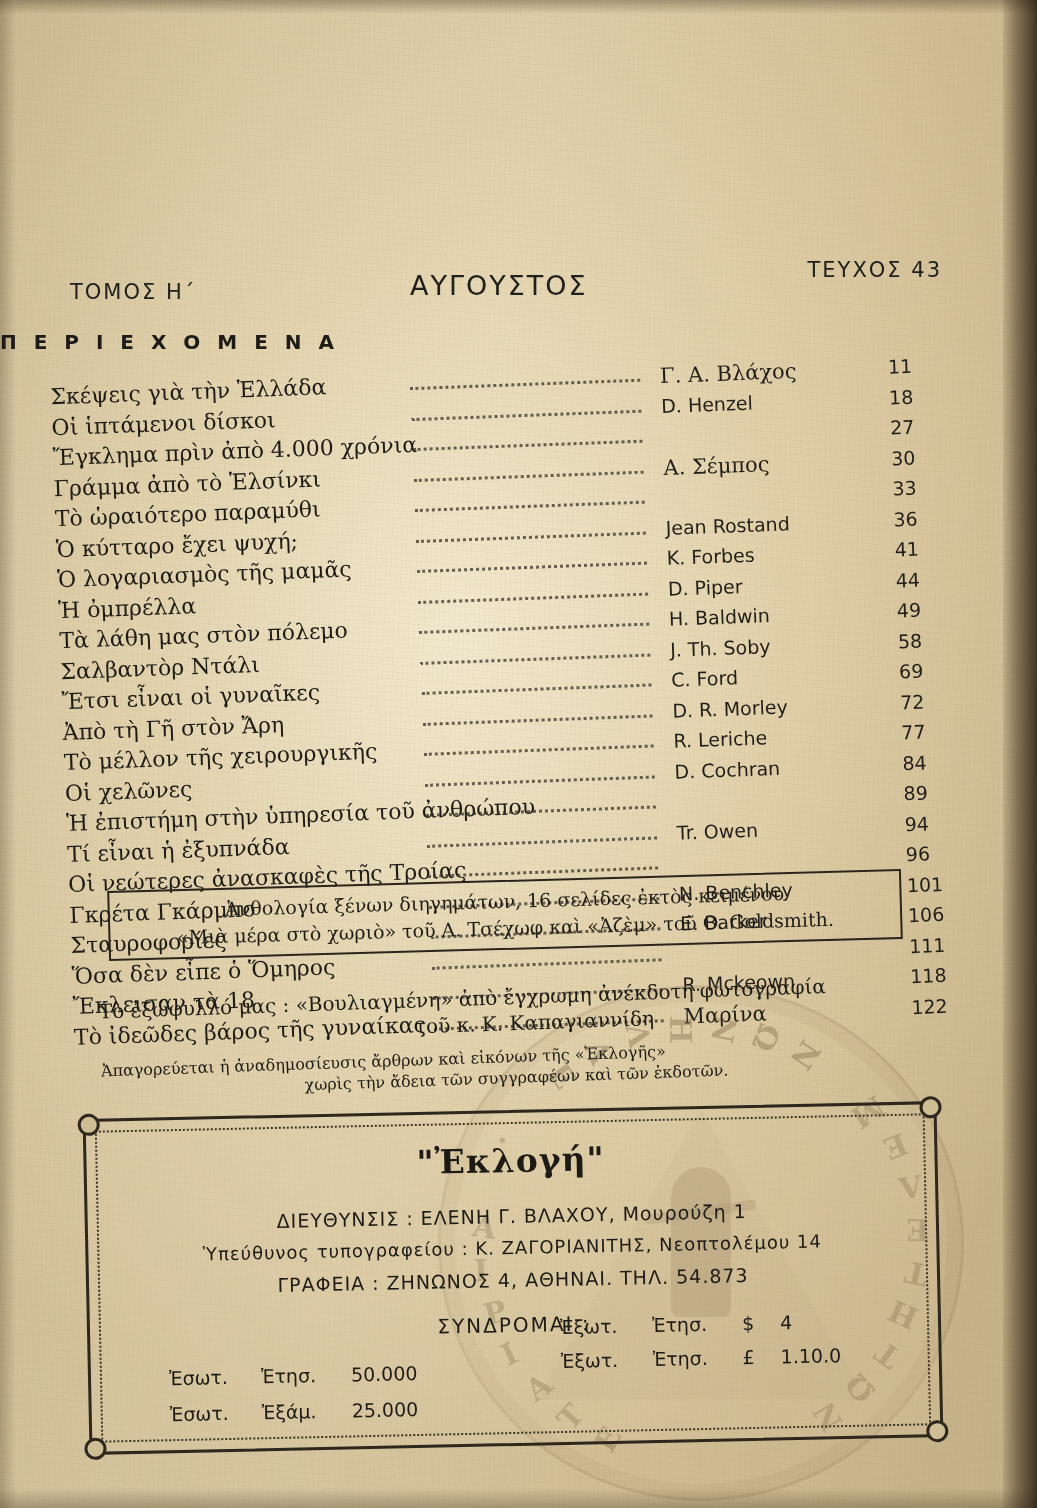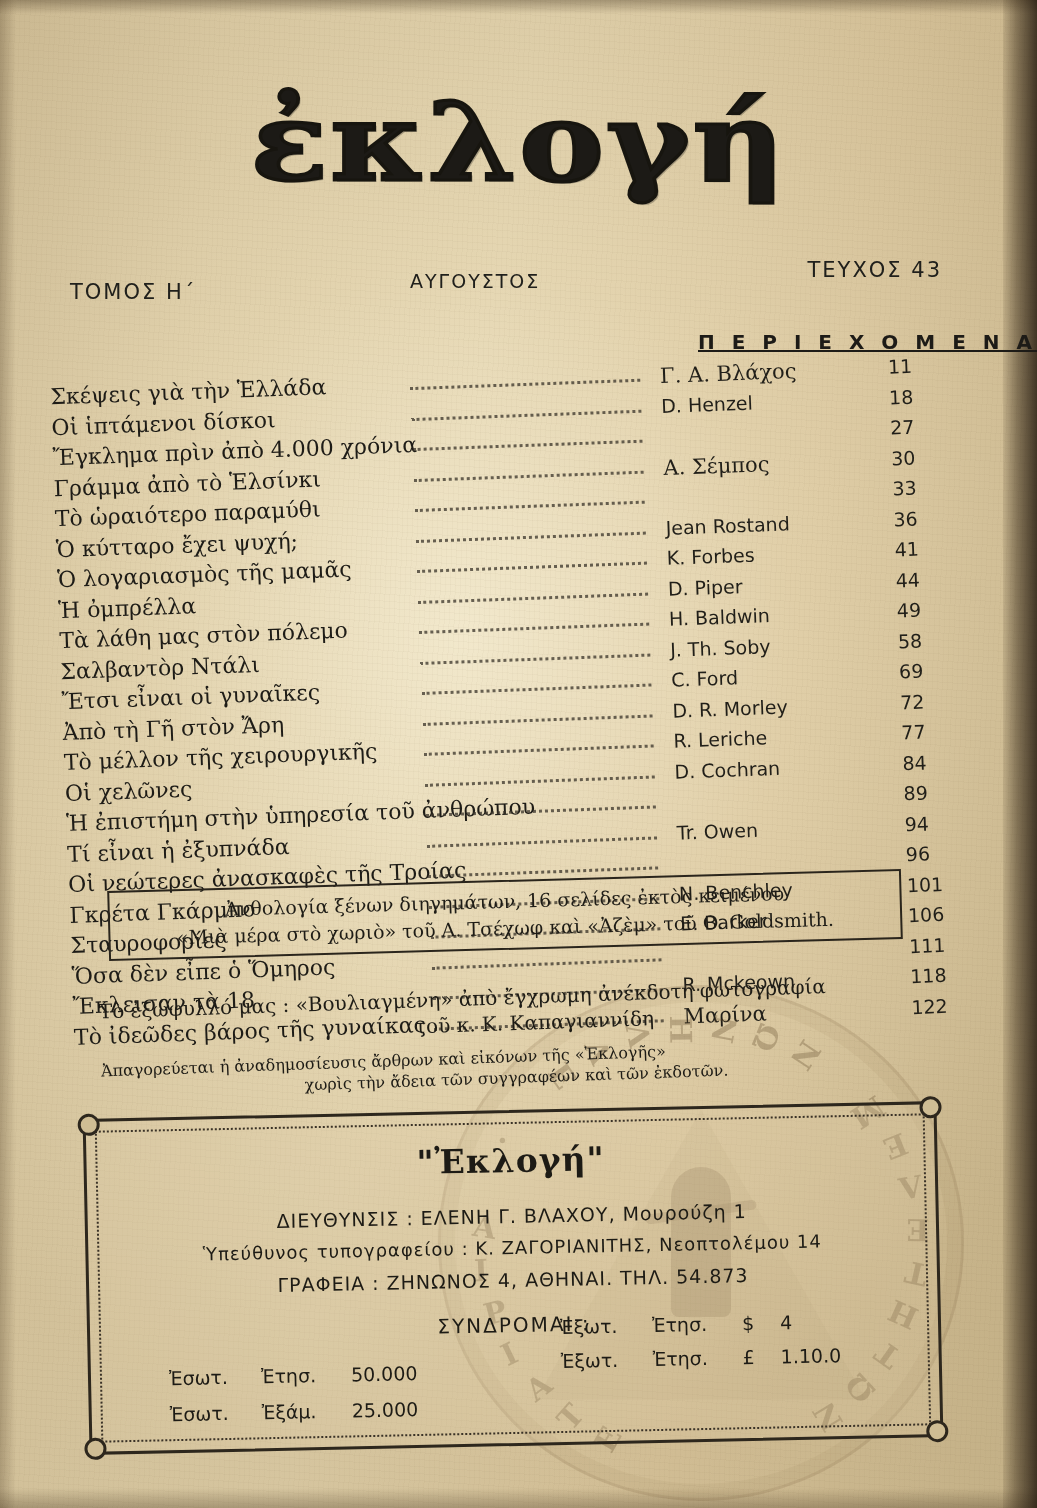--- a/index.html
+++ b/index.html
@@ -88,42 +88,41 @@
     left: 0;
     top: 22px;
     font-size: 21px;
     letter-spacing: 2px;
     text-align: right;
   }
   .issueline .month {
     position: absolute;
     left: 340px;
     top: 12px;
-    font-size: 19px;
+    font-size: 27px;
     letter-spacing: 2px;
   }
   .issueline .teuxos {
     position: absolute;
     right: 0;
     top: 0px;
     font-size: 21px;
     letter-spacing: 2px;
   }
 
   
   .contents-heading {
     position: absolute;
     top: 330px;
     left: 0; right: 0;
-    text-align: right;
+    text-align: left;
     font-size: 20px;
     font-weight: bold;
     letter-spacing: 5px;
     color: #1d1b17;
-    text-decoration: underline;
   }
 
   
   .toc {
     position: absolute;
     top: 368px;
     left: 62px;
     width: 880px;
     transform: rotate(-2.1deg);
   }
@@ -344,23 +343,20 @@
 </style>
 </head>
 <body>
 
 <div class="page">
   <div class="edge-top"></div>
   <div class="edge-left"></div>
   <div class="edge-bottom"></div>
   <div class="gutter"></div>
 
-  <div class="masthead">
-    <div class="logo">ἐκλογή</div>
-  </div>
 
   <div class="issueline">
     <div class="tomos">ΤΟΜΟΣ  Η΄</div>
     <div class="month">ΑΥΓΟΥΣΤΟΣ</div>
     <div class="teuxos">ΤΕΥΧΟΣ  43</div>
   </div>
 
   <div class="contents-heading">Π Ε Ρ Ι Ε Χ Ο Μ Ε Ν Α</div>
 
   <div class="toc">

